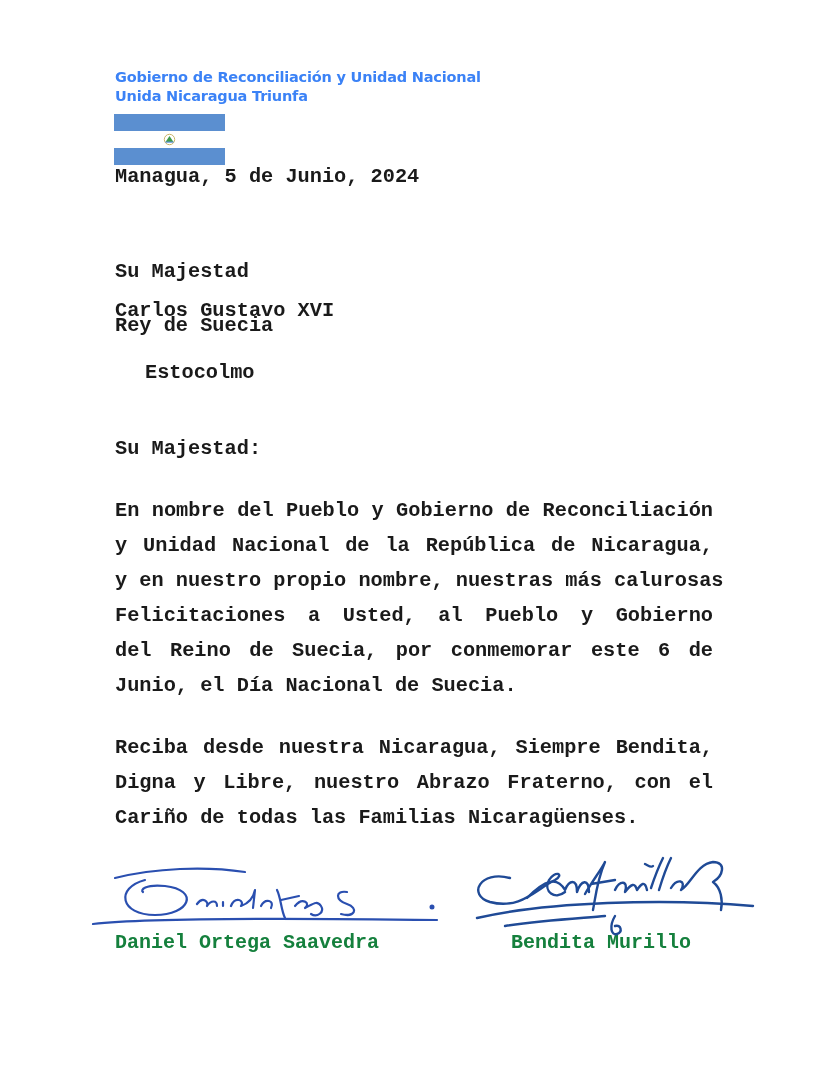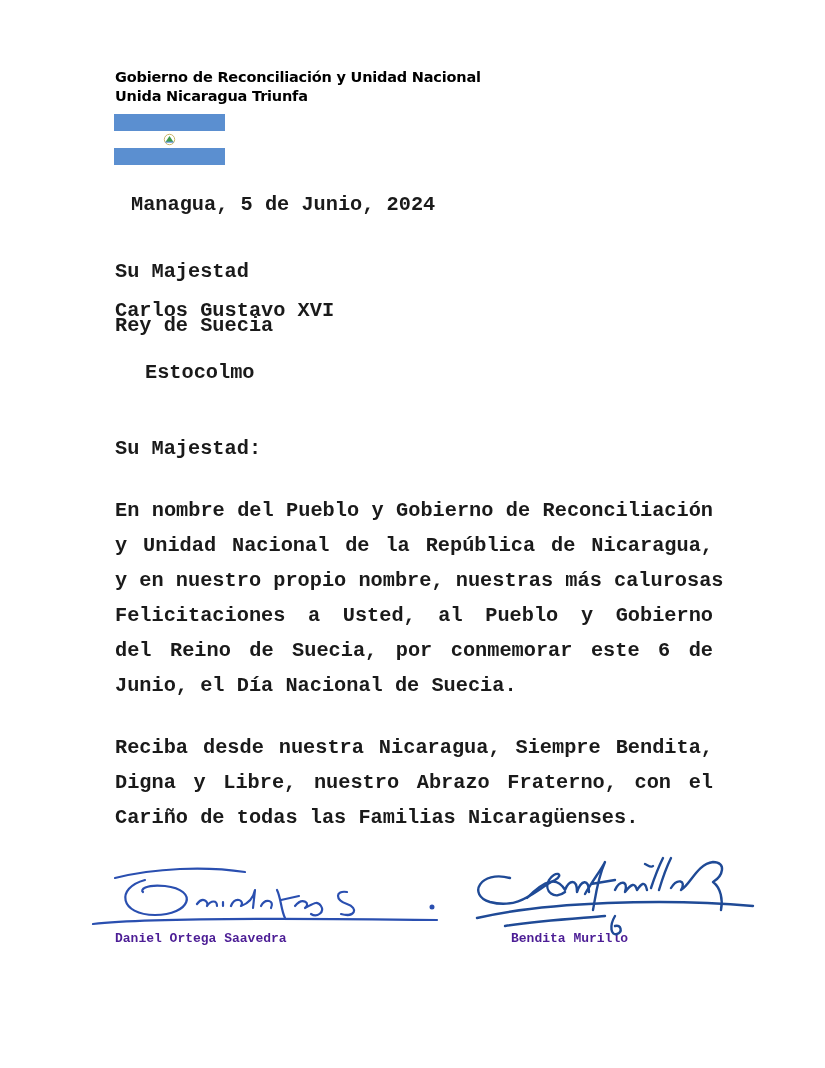--- a/index.html
+++ b/index.html
@@ -1,45 +1,45 @@
 <!DOCTYPE html>
 <html><head>
 <meta charset="utf-8">
 <style>
   html, body { margin: 0; padding: 0; background: #ffffff; }
   body { width: 825px; height: 1068px; position: relative; overflow: hidden; }
   .abs { position: absolute; }
-  .hdr { font-family: "DejaVu Sans", sans-serif; font-weight: bold; font-size: 14.5px; color: #000000; left: 115px; line-height: 19px; letter-spacing: -0.2px; }
+  .hdr { font-family: "DejaVu Sans", sans-serif; font-weight: bold; font-size: 14.5px; color: #3b82f6; left: 115px; line-height: 19px; letter-spacing: -0.2px; }
   .mono { font-family: "Liberation Mono", monospace; font-weight: bold; color: #1a1a1a; font-size: 20.3px; }
   .line { position: absolute; left: 115px; white-space: nowrap; }
   .just { position: absolute; left: 115px; width: 598px; text-align: justify; text-align-last: justify; white-space: nowrap; }
   .flag { left: 114px; top: 114px; width: 111px; height: 51px; }
   .flag .b { height: 17px; background: #5b8fd0; }
   .flag .w { height: 17px; background: #ffffff; position: relative; }
-  .sig-name { font-family: "Liberation Mono", monospace; font-weight: bold; font-size: 13px; color: #4c1d95; position: absolute; white-space: nowrap; }
+  .sig-name { font-family: "Liberation Mono", monospace; font-weight: bold; font-size: 20px; color: #15803d; position: absolute; white-space: nowrap; }
 </style>
 </head>
 <body>
 
 <div class="abs hdr" style="top:68px;">Gobierno de Reconciliación y Unidad Nacional</div>
 <div class="abs hdr" style="top:87px;">Unida Nicaragua Triunfa</div>
 
 <div class="abs flag">
   <div class="b"></div>
   <div class="w">
     <svg width="111" height="17" viewBox="0 0 111 17" style="position:absolute;left:0;top:0;">
       <circle cx="55.5" cy="8.5" r="5.2" fill="none" stroke="#c9b56a" stroke-width="1"></circle>
       <polygon points="51.5,11 55.5,5 59.5,11" fill="#3f9a4a"></polygon>
       <rect x="51.5" y="10.5" width="8" height="1.2" fill="#5b8fd0"></rect>
     </svg>
   </div>
   <div class="b"></div>
 </div>
 
-<div class="mono line" style="top:193px;margin-left:16px;">Managua, 5 de Junio, 2024</div>
+<div class="mono line" style="top:165px;">Managua, 5 de Junio, 2024</div>
 
 <div>
   <div class="mono line" style="top:260px;">Su Majestad</div>
   <div class="mono line" style="top:299px;">Carlos Gustavo XVI</div>
   <div class="mono line" style="top:314px;">Rey de Suecia</div>
   <div class="mono line" style="top:361px;margin-left:30px;">Estocolmo</div>
 </div>
 
 <div class="mono line" style="top:437px;">Su Majestad:</div>
 

